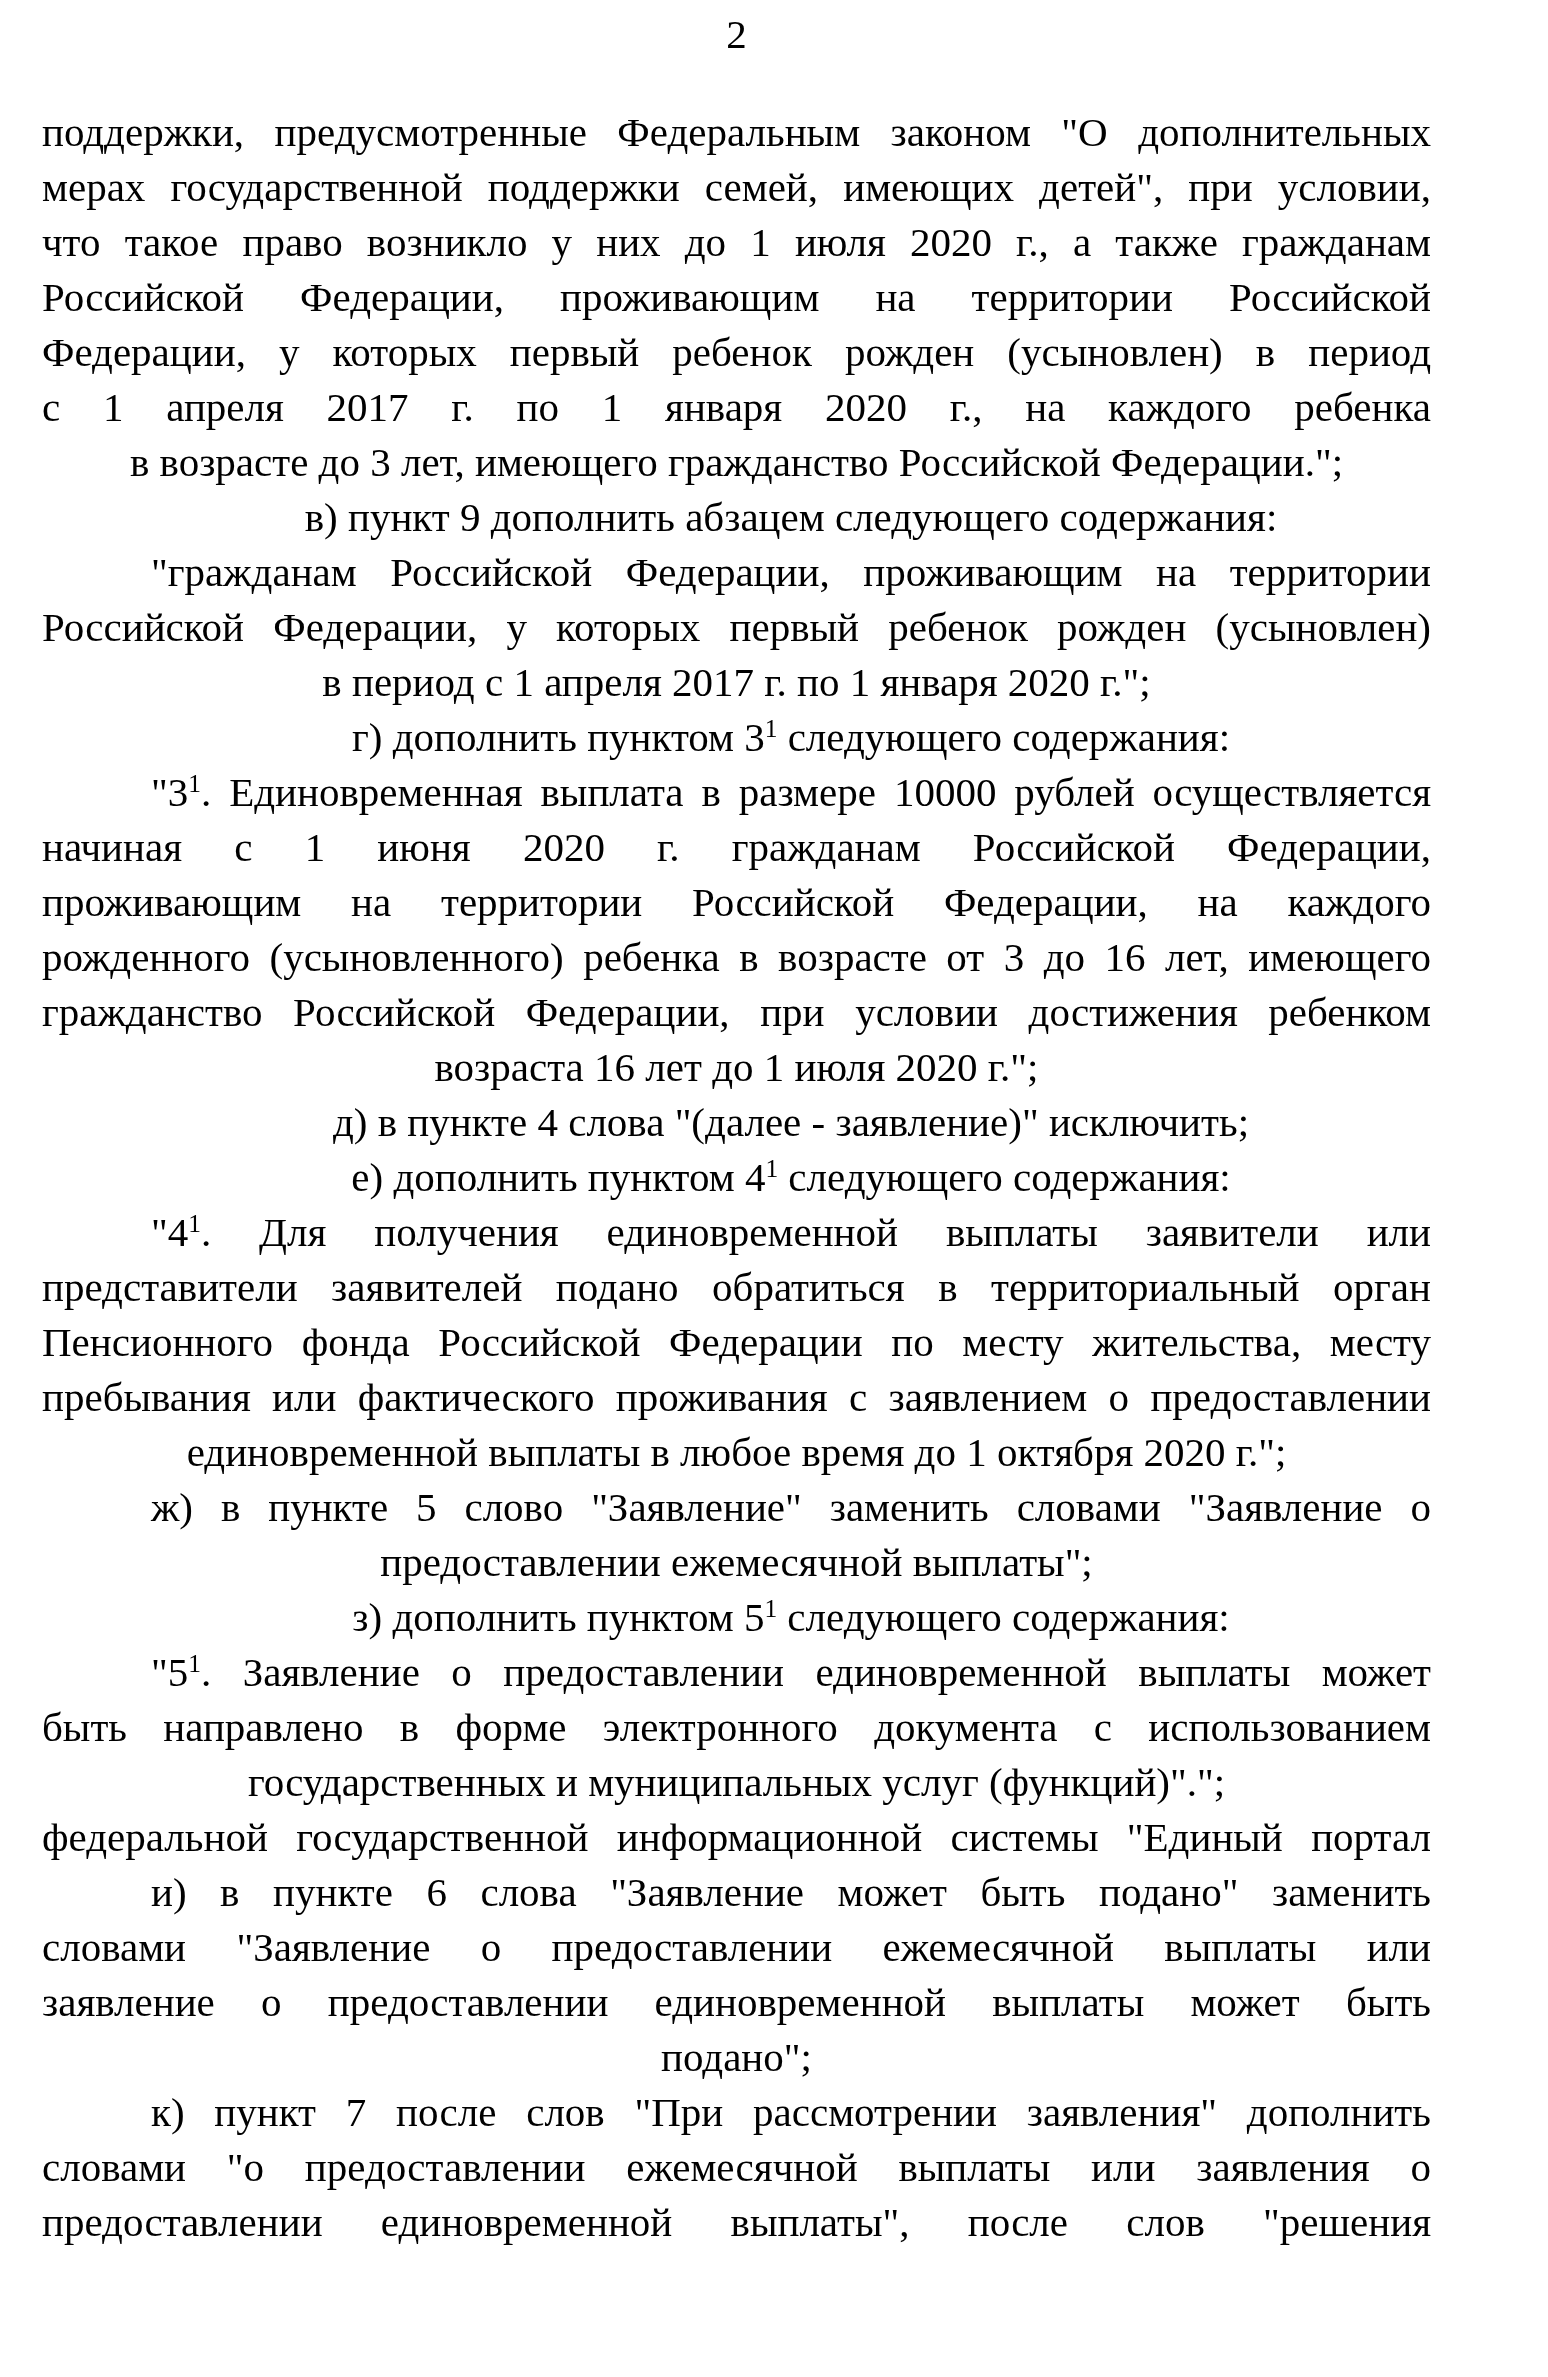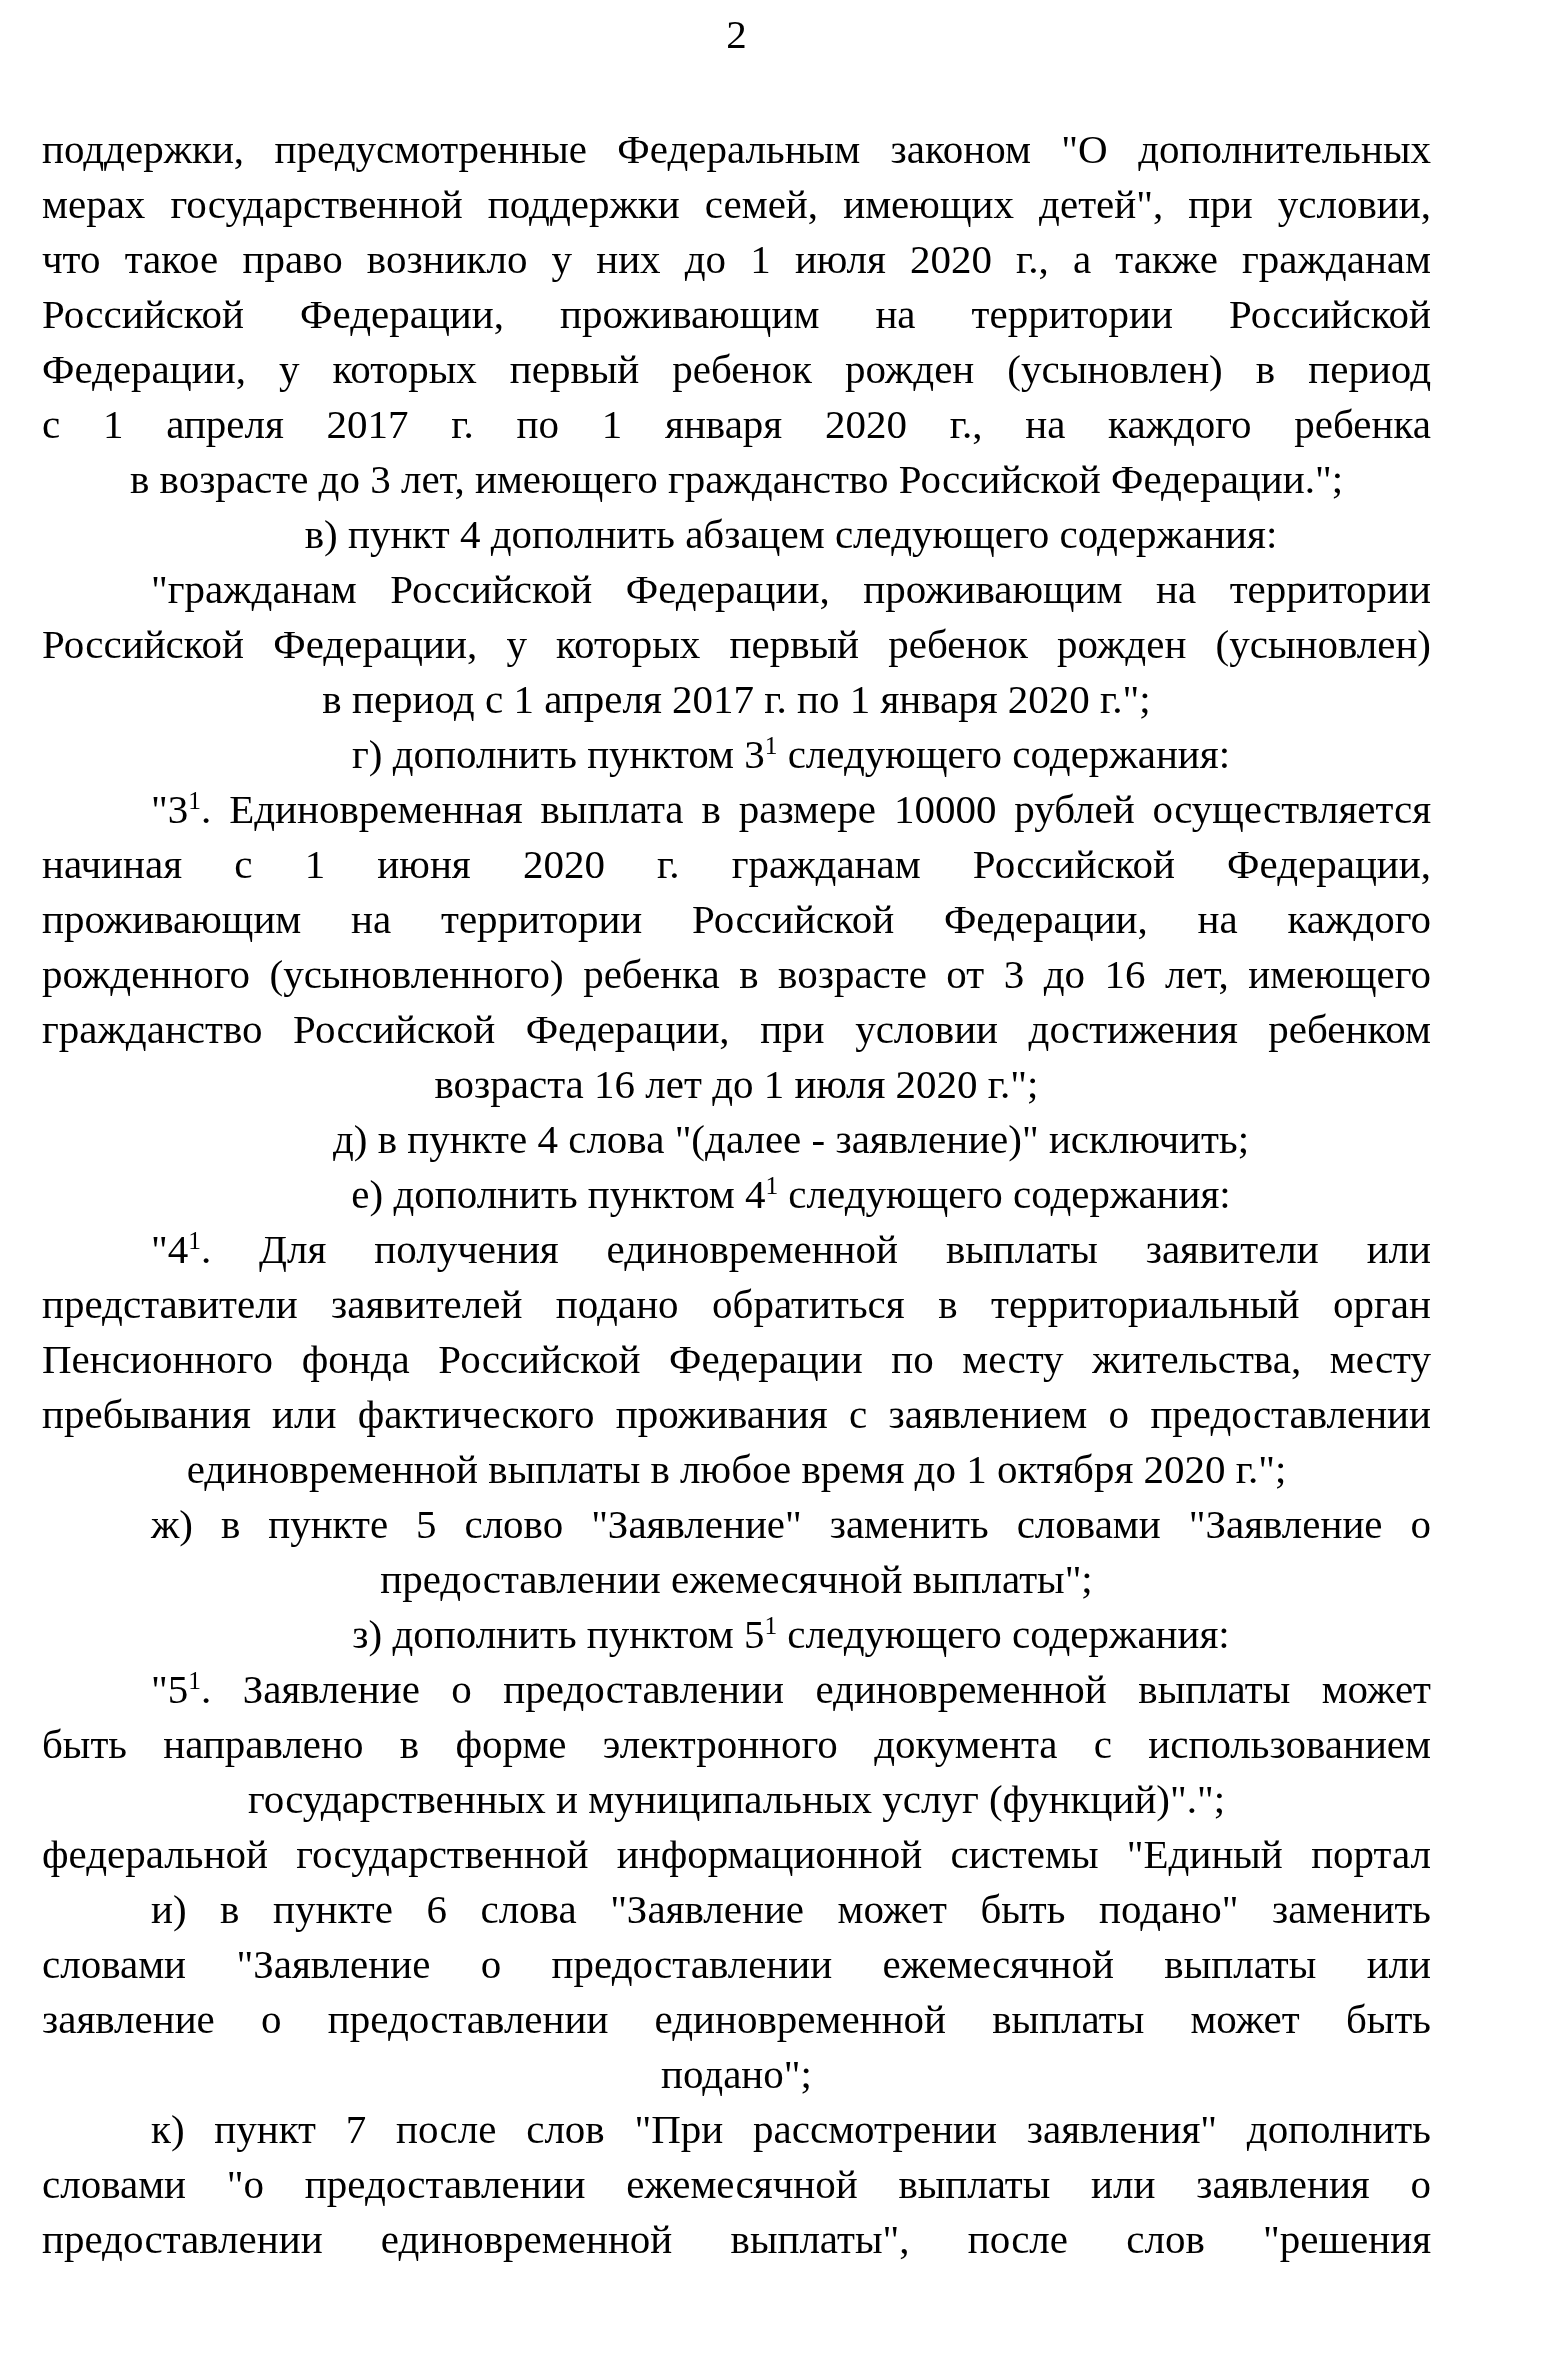--- a/index.html
+++ b/index.html
@@ -20,21 +20,21 @@
     left: 42px;
     top: 7.4px;
     width: 1389px;
     text-align: center;
     font-size: 41px;
     line-height: 55px;
   }
   .doc-body {
     position: absolute;
     left: 42px;
-    top: 122px;
+    top: 105px;
     width: 1389px;
     font-size: 41px;
     line-height: 55px;
   }
   .line {
     height: 55px;
     text-align: center;
     white-space: normal;
   }
   .line.justify {
@@ -58,21 +58,21 @@
 <div class="page-number">2</div>
 
 <div class="doc-body">
     <div class="line justify"><span>поддержки, предусмотренные Федеральным законом "О дополнительных</span></div>
     <div class="line justify"><span>мерах государственной поддержки семей, имеющих детей", при условии,</span></div>
     <div class="line justify"><span>что такое право возникло у них до 1 июля 2020 г., а также гражданам</span></div>
     <div class="line justify"><span>Российской Федерации, проживающим на территории Российской</span></div>
     <div class="line justify"><span>Федерации, у которых первый ребенок рожден (усыновлен) в период</span></div>
     <div class="line justify"><span>с 1 апреля 2017 г. по 1 января 2020 г., на каждого ребенка</span></div>
     <div class="line"><span>в возрасте до 3 лет, имеющего гражданство Российской Федерации.";</span></div>
-    <div class="line indent"><span>в) пункт 4 дополнить абзацем следующего содержания:</span></div>
+    <div class="line indent"><span>в) пункт 9 дополнить абзацем следующего содержания:</span></div>
     <div class="line justify indent"><span>"гражданам Российской Федерации, проживающим на территории</span></div>
     <div class="line justify"><span>Российской Федерации, у которых первый ребенок рожден (усыновлен)</span></div>
     <div class="line"><span>в период с 1 апреля 2017 г. по 1 января 2020 г.";</span></div>
     <div class="line indent"><span>г) дополнить пунктом 3</span><sup>1</sup><span> следующего содержания:</span></div>
     <div class="line justify indent"><span>"3</span><sup>1</sup><span>. Единовременная выплата в размере 10000 рублей осуществляется</span></div>
     <div class="line justify"><span>начиная с 1 июня 2020 г. гражданам Российской Федерации,</span></div>
     <div class="line justify"><span>проживающим на территории Российской Федерации, на каждого</span></div>
     <div class="line justify"><span>рожденного (усыновленного) ребенка в возрасте от 3 до 16 лет, имеющего</span></div>
     <div class="line justify"><span>гражданство Российской Федерации, при условии достижения ребенком</span></div>
     <div class="line"><span>возраста 16 лет до 1 июля 2020 г.";</span></div>

